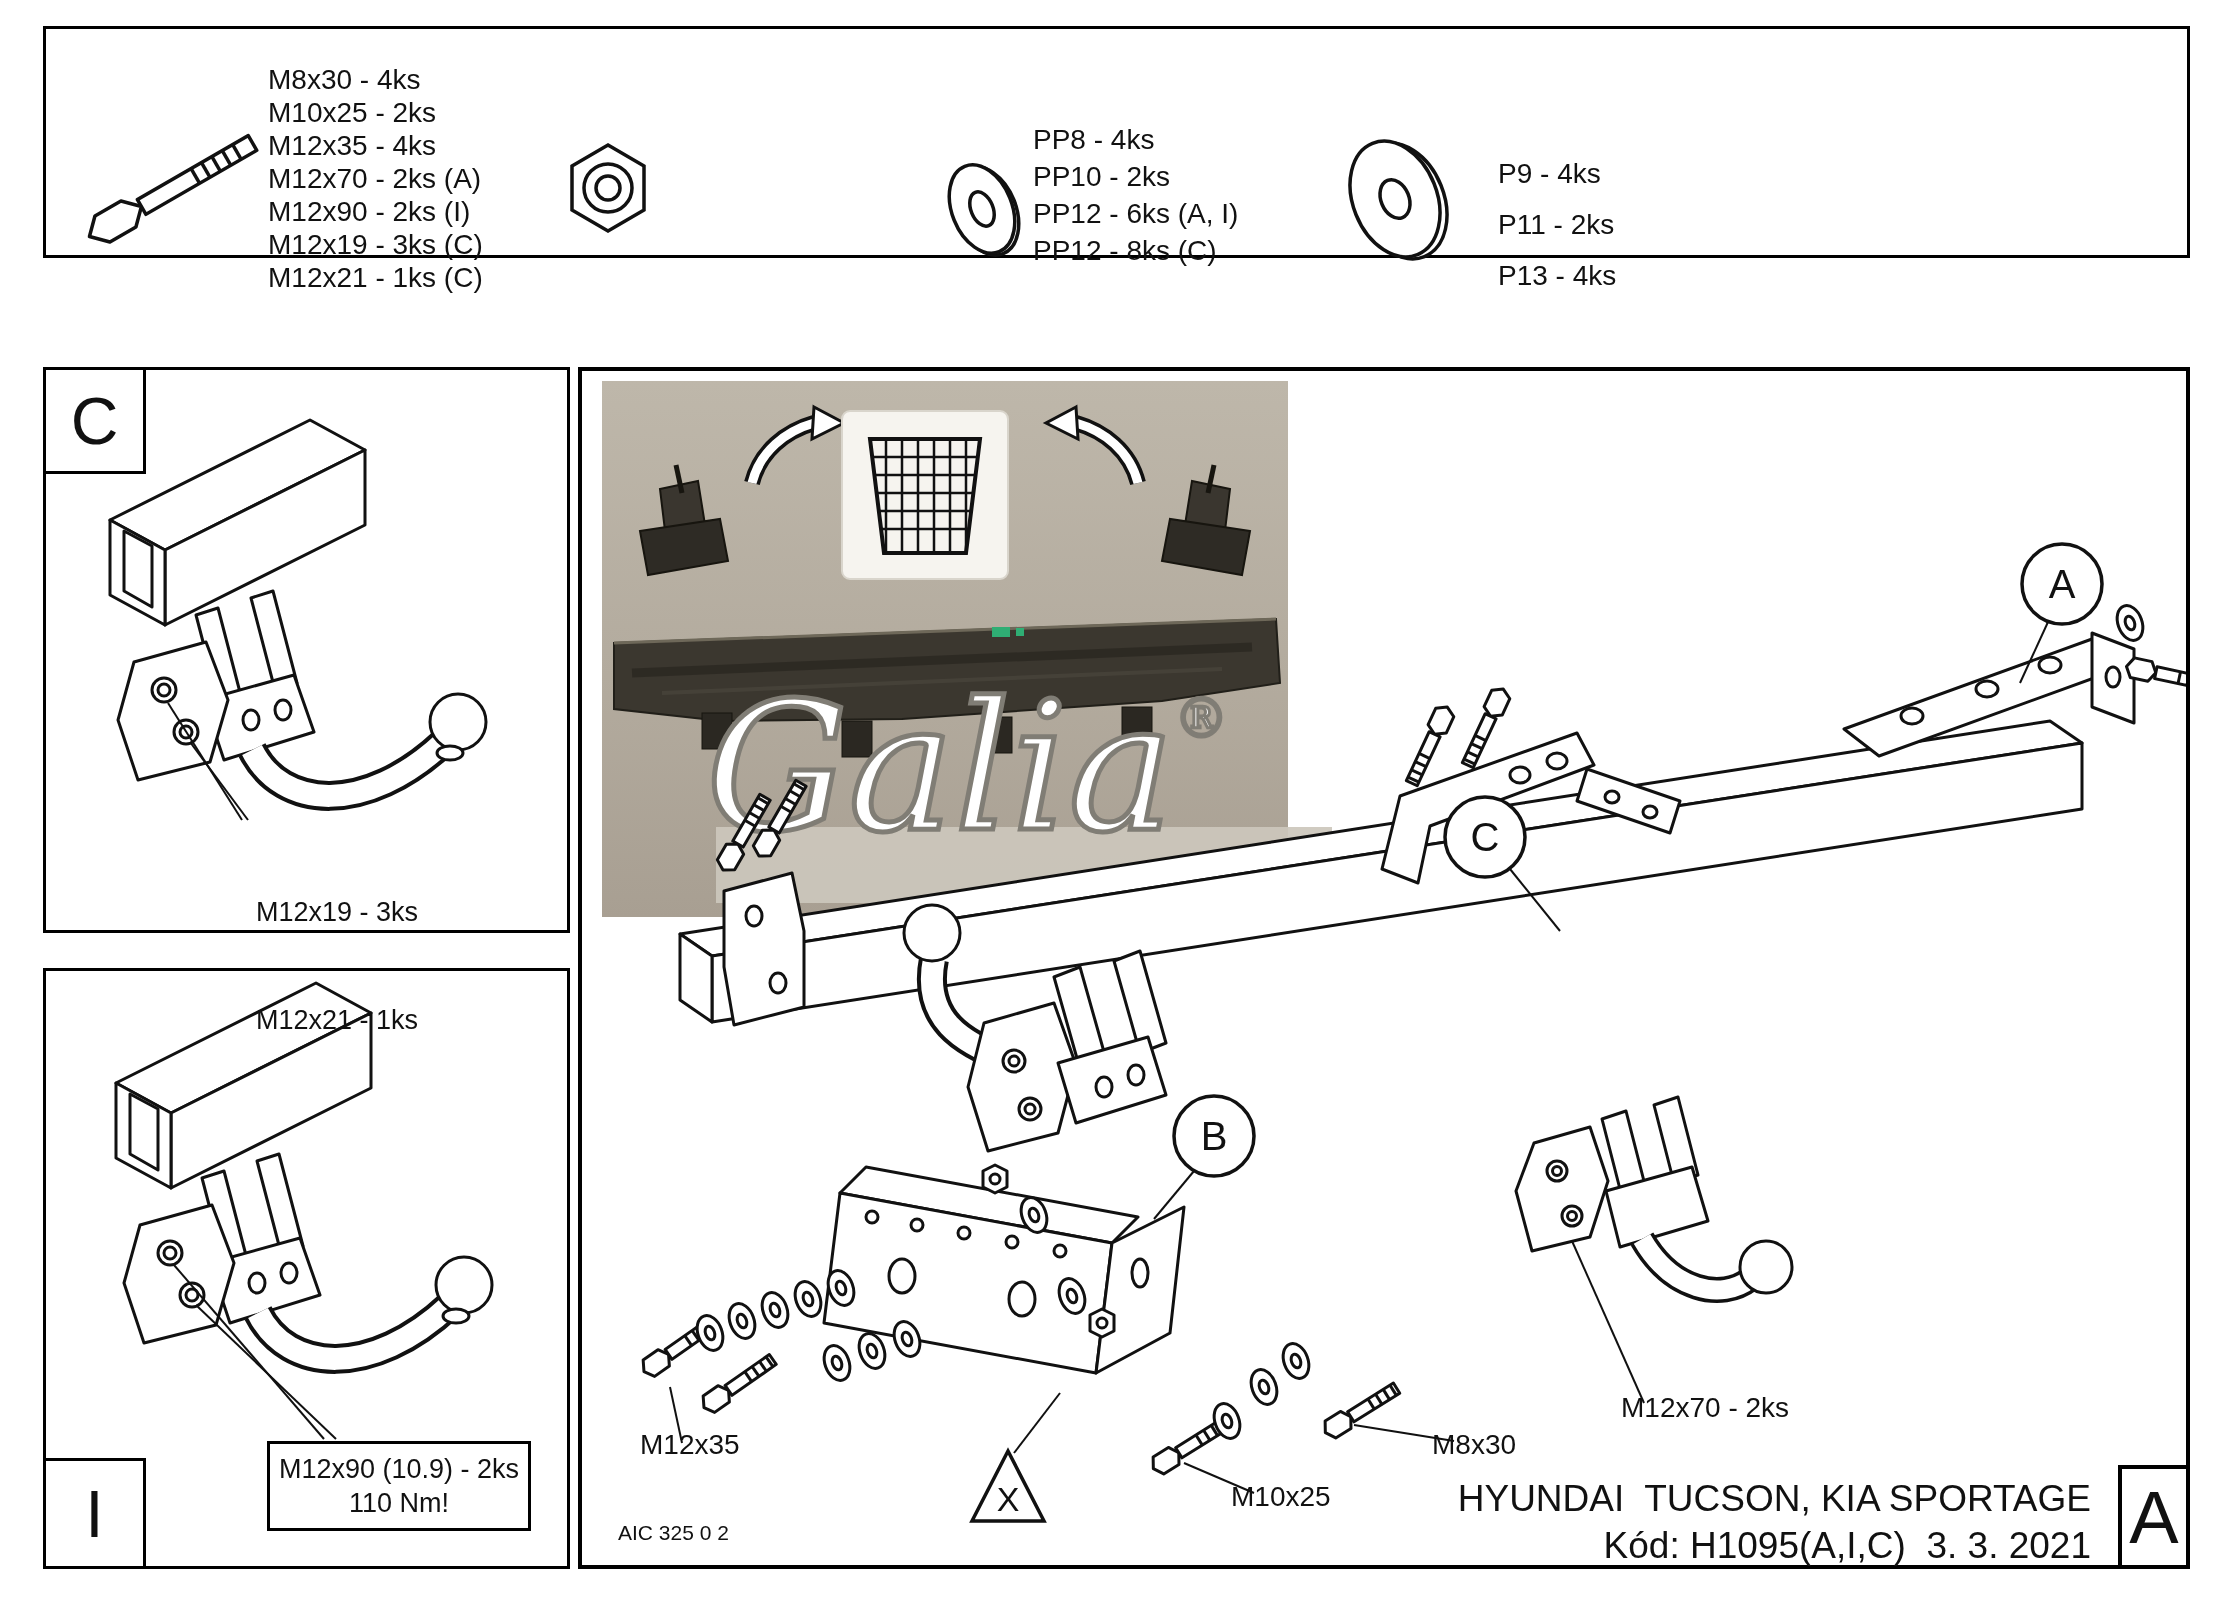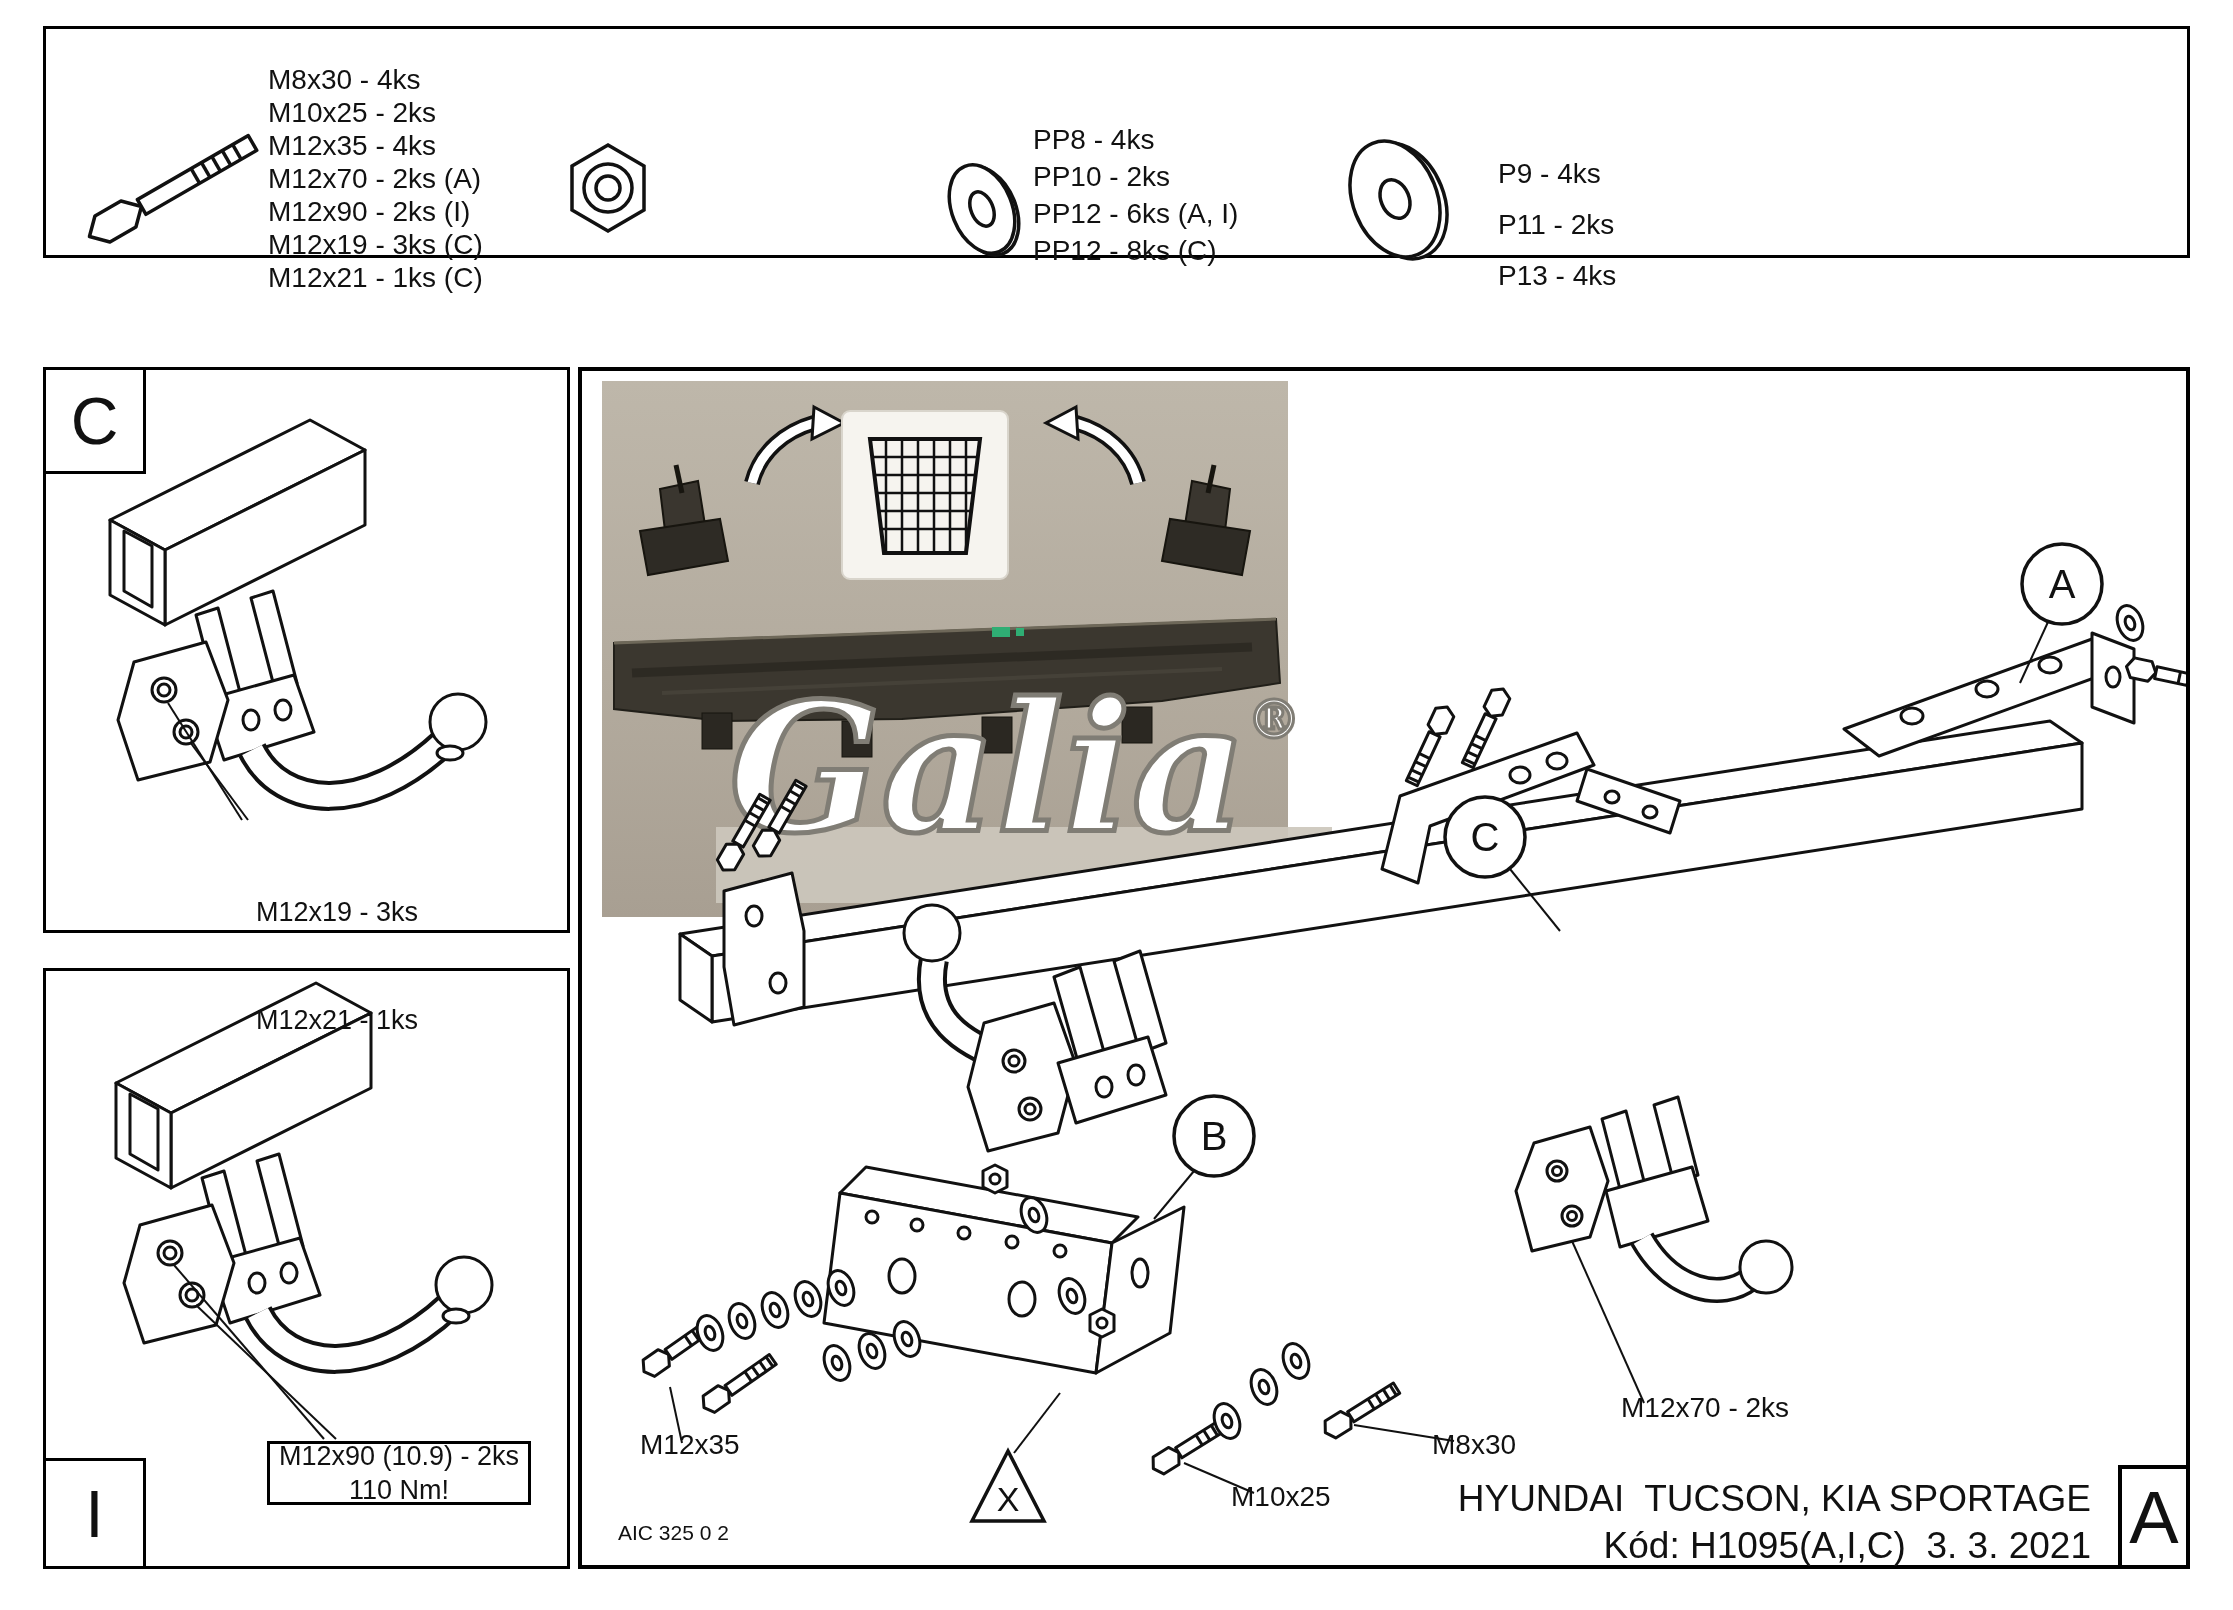--- a/index.html
+++ b/index.html
@@ -23,32 +23,32 @@
   .pl-text div { line-height: 33px; white-space: pre; }
   #txt-bolts   { left: 222px;  top: 34px; }
   #txt-nuts    { left: 609px;  top: 112px; }  #txt-nuts div    { line-height: 40px; }
   #txt-ppwash  { left: 987px;  top: 92px; }   #txt-ppwash div  { line-height: 37px; }
   #txt-pwash   { left: 1452px; top: 112px; }  #txt-pwash div   { line-height: 37px; margin-top: 14px; }
 
   
   .detail-svg { position: absolute; left: 0; top: 0; }
   .note { position: absolute; font-size: 27px; line-height: 36px; z-index: 6; white-space: pre; margin-left: 24px; }
   #note-c { left: 186px; top: 452px; }
-  #torque-box { position: absolute; left: 221px; top: 470px; width: 264px; height: 64px; border: 3px solid #000;
+  #torque-box { position: absolute; left: 221px; top: 470px; width: 264px; height: 90px; border: 3px solid #000;
                 display: flex; flex-direction: column; align-items: center; justify-content: center;
                 font-size: 27px; line-height: 34px; text-align: center; z-index: 6; background:#fff; }
 
   
   #photo { position: absolute; left: 20px; top: 10px; width: 686px; height: 536px; z-index: 1;
            background: linear-gradient(180deg,#beb7aa 0%, #b3ab9e 55%, #a89f92 100%); overflow: hidden; }
   #watermark { position: absolute; left: 118px; top: 322px; width: 720px; height: 232px; z-index: 4; pointer-events: none; }
   #wm-band { position: absolute; left: 16px; top: 134px; width: 616px; height: 76px; background: #ccc7bc; opacity: .92; }
   #wm-text { position: absolute; left: 6px; top: -14px; font-family: "DejaVu Serif", serif; font-style: italic;
-             font-weight: 700; font-size: 178px; line-height: 1; color: #fff;
-             -webkit-text-stroke: 5px #807d75; text-shadow: 0 0 2px #807d75; margin-left: 23px; }
+             font-weight: 400; font-size: 178px; line-height: 1; color: #fff;
+             -webkit-text-stroke: 5px #807d75; text-shadow: 0 0 2px #807d75; }
   #wm-reg { font-size: 54px; vertical-align: 92px; -webkit-text-stroke: 3px #807d75; }
   #main-svg { position: absolute; left: 0; top: 0; z-index: 5; }
   #main-svg text { font-family: "Liberation Sans", sans-serif; font-size: 40px; fill: #111; }
   #main-svg text.tri { font-size: 34px; }
   .plabel { position: absolute; font-size: 28px; z-index: 6; white-space: pre; background: transparent; }
   #lbl-m12x35 { left: 58px;   top: 1058px; }
   #lbl-m10x25 { left: 649px;  top: 1110px; }
   #lbl-m8x30  { left: 850px;  top: 1058px; }
   #lbl-m12x70 { left: 1031px; top: 1021px; margin-left: 8px; }
   #doc-num    { left: 36px;   top: 1150px; font-size: 21px; }

